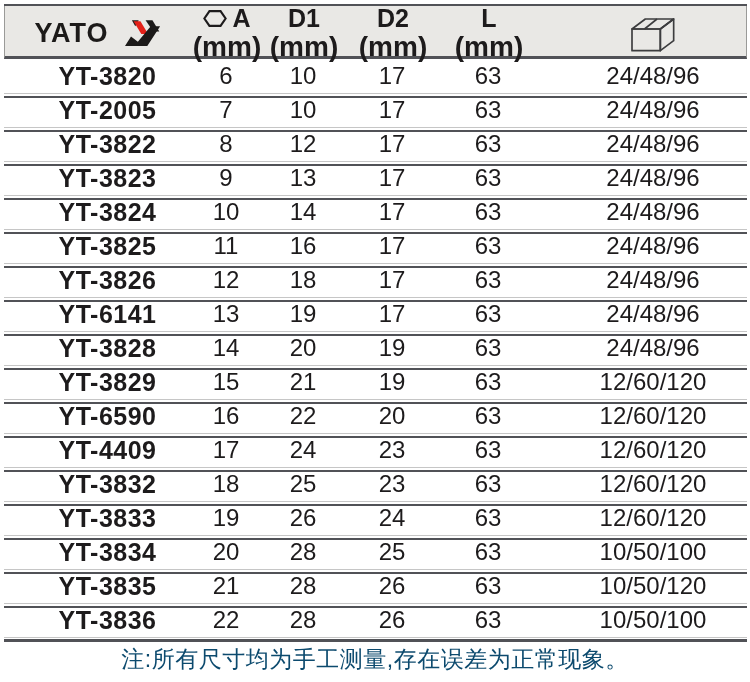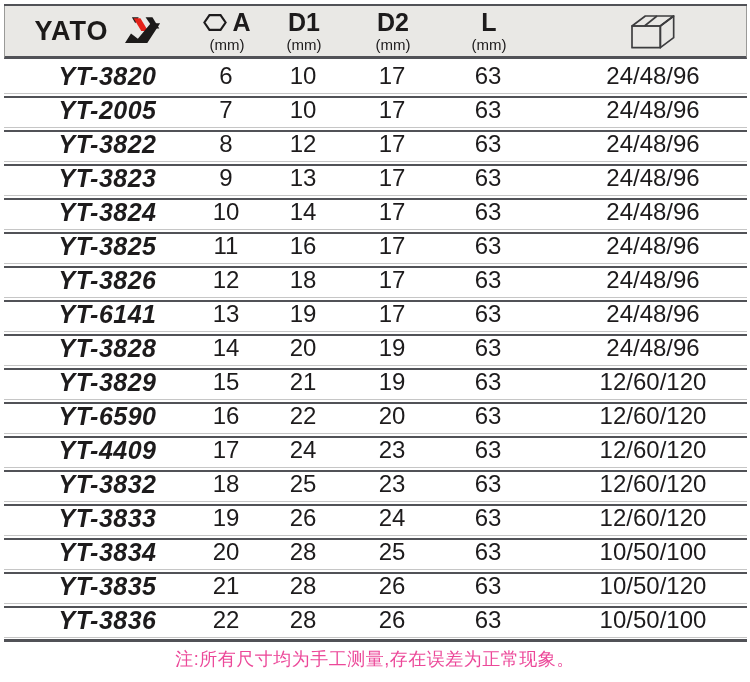--- a/index.html
+++ b/index.html
@@ -14,51 +14,51 @@
   
   .thead{
     height:53px;background:#e9e8e5;
     border-bottom:3px solid #515257;
     border-left:1px solid #9a9a98;border-right:1px solid #9a9a98;
     display:grid;grid-template-columns:185px 74px 80px 98px 94px 1fr;
     align-items:center;box-sizing:border-box;
   }
   .hcell{display:flex;flex-direction:column;align-items:center;justify-content:center;line-height:1;}
   .hcell .top{display:flex;align-items:center;gap:5px;font-weight:bold;font-size:25px;}
-  .hcell .sub{font-size:15px;margin-top:2px;font-weight:normal;}
+  .hcell .sub{font-size:28px;margin-top:2px;font-weight:bold;}
   .logo-cell{display:flex;align-items:center;justify-content:center;gap:16px;}
   .logo-text{font-weight:bold;font-size:27px;letter-spacing:1px;color:#1c1a19;transform:scaleY(1.05);}
   .pack-hcell{display:flex;align-items:center;justify-content:center;padding-left:22px;}
   
   .tbody{background:#fff;}
   .row{
     height:34px;box-sizing:border-box;
     display:grid;grid-template-columns:185px 74px 80px 98px 94px 1fr;
     align-items:center;
   }
   .row + .row{
     background-image:linear-gradient(to bottom,
       #c6c6c6 0px,#c6c6c6 1px,
       #ffffff 1px,#ffffff 3px,
       #515257 3px,#515257 5px,
       #ffffff 5px,#ffffff 100%);
   }
   .cell{text-align:center;font-size:24px;line-height:1;}
-  .cell.model{font-weight:bold;font-size:25px;padding-left:22px;letter-spacing:0.5px;font-style:italic;}
+  .cell.model{font-weight:bold;font-size:25px;padding-left:22px;letter-spacing:0.5px;}
   .cell.pack{padding-left:24px;}
   .bottom-sep{
     height:5px;
     background-image:linear-gradient(to bottom,
       #c6c6c6 0px,#c6c6c6 1px,
       #ffffff 1px,#ffffff 2px,
       #515257 2px,#515257 5px);
   }
   .footnote{
     height:34px;display:flex;align-items:center;justify-content:center;
-    font-size:18px;color:#ec4899;letter-spacing:0.5px;
+    font-size:23px;color:#0c4a6e;letter-spacing:0.5px;
   }
   svg{display:block;}
 </style>
 </head>
 <body>
 
 <div class="sheet">
   <div class="tablewrap">
     <div class="top-line"></div>
 

